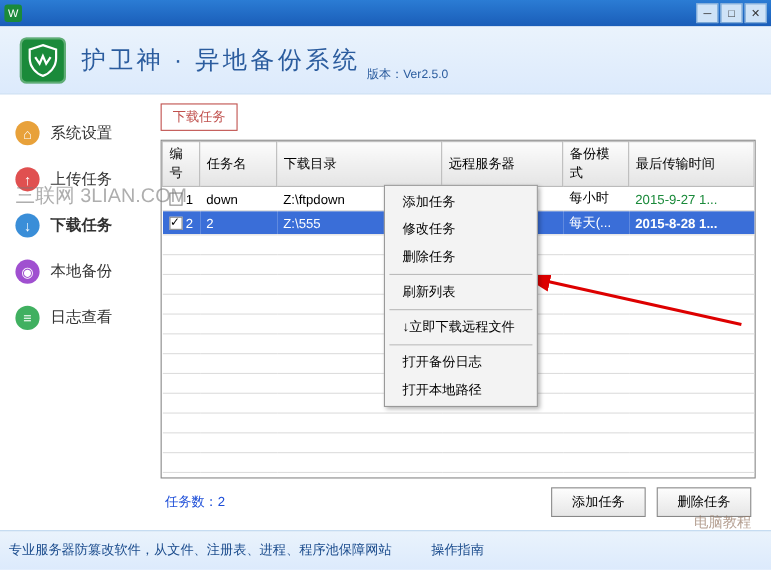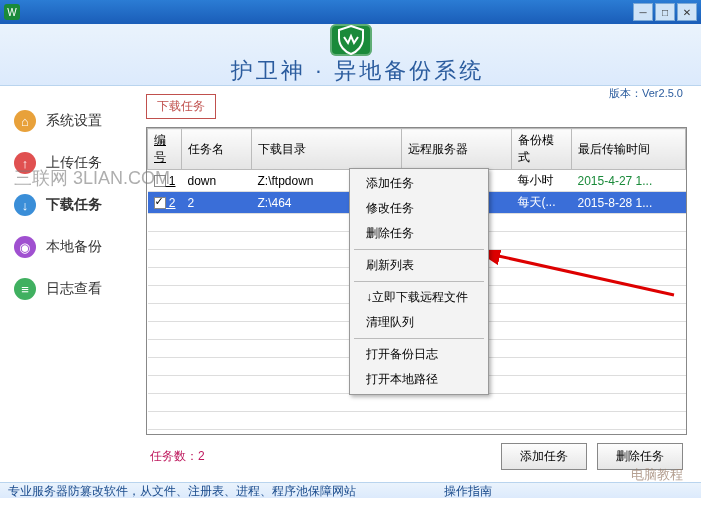--- a/index.html
+++ b/index.html
@@ -4,21 +4,21 @@
 <style>
 * { box-sizing: border-box; margin: 0; padding: 0; font-family: "Microsoft YaHei", SimSun, Arial, sans-serif; }
 body { background: #fff; width: 701px; height: 522px; overflow: hidden; position: relative; }
 
 .titlebar { height: 24px; background: linear-gradient(#2b7cd4, #1a5db8); color: #fff; display: flex; align-items: center; padding: 0 4px; font-size: 12px; }
 .titlebar .tb-icon { width: 16px; height: 16px; background: #1a8a3a; border-radius: 3px; margin-right: 4px; display: flex; align-items: center; justify-content: center; font-size: 10px; color: #fff; }
 .titlebar .title-text .accent { color: #ffff80; }
 .titlebar .win-btns { margin-left: auto; display: flex; gap: 2px; }
 .titlebar .win-btn { width: 20px; height: 18px; background: #cfe3f7; border: 1px solid #7aa8d6; display: flex; align-items: center; justify-content: center; font-size: 10px; color: #333; }
 
-.header { height: 62px; background: linear-gradient(#eaf3fc, #dceafc); display: flex; align-items: center; padding: 0 18px; border-bottom: 1px solid #b9d4ee; flex-direction: column; }
+.header { height: 62px; background: linear-gradient(#eaf3fc, #dceafc); display: flex; align-items: center; padding: 0 18px; border-bottom: 1px solid #b9d4ee; }
 .header .logo { width: 42px; height: 42px; background: #1a8a3a; border-radius: 6px; display: flex; align-items: center; justify-content: center; position: relative; box-shadow: inset 0 0 0 2px rgba(255,255,255,0.3); }
 .header .logo svg { width: 32px; height: 32px; }
 .header .app-title { margin-left: 14px; font-size: 22px; color: #2b5c9e; letter-spacing: 3px; }
 .header .ver { margin-left: 6px; font-size: 11px; color: #2b5c9e; align-self: flex-end; margin-bottom: 10px; }
 
 .body { display: flex; height: 396px; background: #fff; }
 .sidebar { width: 138px; padding: 14px 0 0 8px; }
 .sb-item { display: flex; align-items: center; padding: 10px 6px; font-size: 14px; color: #333; cursor: pointer; }
 .sb-item.active { font-weight: bold; }
 .sb-ico { width: 22px; height: 22px; border-radius: 11px; margin-right: 10px; display: flex; align-items: center; justify-content: center; font-size: 13px; color: #fff; }
@@ -33,42 +33,42 @@
 
 .table-wrap { border: 1px solid #888; flex: 1; background: #fff; position: relative; overflow: hidden; }
 .tbl { width: 100%; border-collapse: collapse; font-size: 12px; }
 .tbl th { background: linear-gradient(#fcfcfc, #e4e4e4); border: 1px solid #bbb; padding: 3px 6px; text-align: left; font-weight: normal; color: #000; }
 .tbl td { border-bottom: 1px solid #ddd; padding: 2px 6px; white-space: nowrap; overflow: hidden; }
 .tbl tr.sel td { background: #3a6ed8; color: #fff; }
 .tbl .chk { width: 12px; height: 12px; border: 1px solid #888; display: inline-block; vertical-align: middle; background: #fff; }
 .tbl tr.sel .chk { background: #fff; position: relative; }
 .tbl tr.sel .chk::after { content: "✓"; position: absolute; left: 0; top: -3px; font-size: 11px; color: #000; }
 .empty-row td { height: 18px; }
-.col-id { width: 24px; text-decoration: underline; }
+.col-id { width: 24px; }
 .col-name { width: 70px; }
 .col-dir { width: 150px; }
 .col-srv { width: 110px; }
 .col-mode { width: 60px; }
 .col-time { color: #1a8a3a; }
-.tbl tr.sel .col-time { color: #fff; }
+.tbl tr.sel .col-time { color: #fff; font-weight: bold; }
 
 .ctx-menu { position: absolute; left: 202px; top: 40px; width: 140px; background: #f3f3f3; border: 1px solid #999; box-shadow: 2px 2px 4px rgba(0,0,0,0.3); font-size: 12px; z-index: 10; padding: 2px; }
 .ctx-item { padding: 4px 14px; cursor: pointer; }
 .ctx-sep { height: 1px; background: #bbb; margin: 3px 2px; }
 
 .arrow { position: absolute; left: 342px; top: 122px; z-index: 9; pointer-events: none; }
 
 .bottom-bar { display: flex; align-items: center; padding: 8px 4px 4px; font-size: 12px; }
-.task-count { color: #be185d; }
+.task-count { color: #1d4ed8; }
 .bottom-bar .spacer { flex: 1; }
 .std-btn { border: 1px solid #888; background: linear-gradient(#fdfdfd, #e6e6e6); padding: 4px 18px; font-size: 12px; margin-left: 10px; cursor: pointer; }
 
-.statusbar { height: 16px; background: linear-gradient(#eaf3fc, #dceafc); border-top: 1px solid #b9d4ee; display: flex; align-items: flex-start; font-size: 12px; color: #1a4b8c; padding: 0 8px; }
+.statusbar { height: 36px; background: linear-gradient(#eaf3fc, #dceafc); border-top: 1px solid #b9d4ee; display: flex; align-items: center; font-size: 12px; color: #1a4b8c; padding: 0 8px; }
 .statusbar .sb-l { color: #1a4b8c; }
-.statusbar .sb-c { margin-left: 88px; }
+.statusbar .sb-c { margin-left: 36px; }
 .statusbar .sb-r { margin-left: auto; color: #333; }
 
 .watermark { position: absolute; left: 14px; top: 166px; font-size: 18px; color: rgba(120,120,120,0.6); font-weight: normal; pointer-events: none; z-index: 5; }
 .watermark2 { position: absolute; right: 18px; bottom: 38px; font-size: 13px; color: rgba(150,120,100,0.7); pointer-events: none; z-index: 5; text-align: center; }
 </style>
 </head>
 <body>
 
 <div class="titlebar">
   <div class="tb-icon">W</div>
@@ -129,26 +129,26 @@
           <th>最后传输时间</th>
         </tr>
           </thead>
         <tbody id="tbody">
             <tr>
               <td class="col-id"><span class="chk"></span> 1</td>
               <td class="col-name">down</td>
               <td class="col-dir">Z:\ftpdown</td>
               <td class="col-srv">222.186.30...</td>
               <td class="col-mode">每小时</td>
-              <td class="col-time">2015-4-27 1...</td>
+              <td class="col-time">2015-9-27 1...</td>
             </tr>
             <tr class="sel">
               <td class="col-id"><span class="chk"></span> 2</td>
               <td class="col-name">2</td>
-              <td class="col-dir">Z:\464</td>
+              <td class="col-dir">Z:\555</td>
               <td class="col-srv">192.168.2.108</td>
               <td class="col-mode">每天(...</td>
               <td class="col-time">2015-8-28 1...</td>
             </tr>
             <tr class="empty-row">
               <td colspan="6"></td>
             </tr>
             <tr class="empty-row">
               <td colspan="6"></td>
             </tr>
@@ -189,21 +189,20 @@
       </table>
 
       <div class="ctx-menu" id="ctx">
           <div class="ctx-item">添加任务</div>
           <div class="ctx-item">修改任务</div>
           <div class="ctx-item">删除任务</div>
           <div class="ctx-sep"></div>
           <div class="ctx-item">刷新列表</div>
           <div class="ctx-sep"></div>
           <div class="ctx-item">↓立即下载远程文件</div>
-          <div class="ctx-item">清理队列</div>
           <div class="ctx-sep"></div>
           <div class="ctx-item">打开备份日志</div>
           <div class="ctx-item">打开本地路径</div>
         </div>
 
       <svg class="arrow" width="190" height="50">
         <defs>
             <marker id="ah" markerWidth="10" markerHeight="10" refX="2" refY="3" orient="auto">
               <path d="M0,0 L0,6 L8,3 z" fill="#d00"></path>
             </marker>

